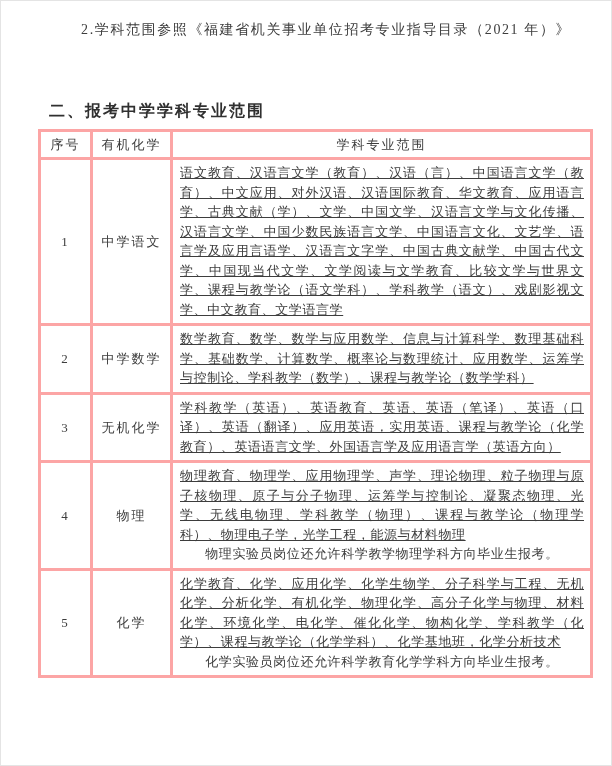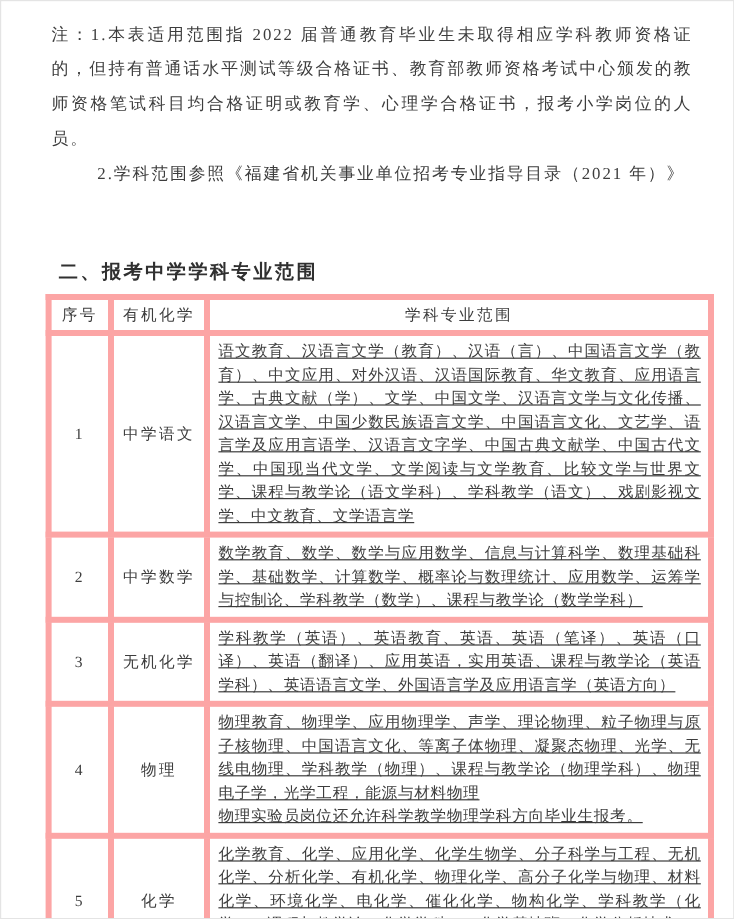--- a/index.html
+++ b/index.html
@@ -36,21 +36,21 @@
   table.subjects {
     margin-left: 37px;
     width: 552px;
     border-collapse: collapse;
     table-layout: fixed;
     font-size: 13px;
     line-height: 19.5px;
     color: #3d3d3d;
   }
   table.subjects th, table.subjects td {
-    border: 5px solid #fca5a5;
+    border: 3px solid #fca5a5;
     font-weight: normal;
     vertical-align: middle;
   }
   col.c-no  { width: 52px; }
   col.c-pos { width: 80px; }
   col.c-scope { width: 420px; }
   table.subjects th {
     height: 25px;
     text-align: center;
     letter-spacing: 2px;
@@ -62,33 +62,31 @@
   }
   td.scope-cell {
     padding: 3px 6px 4px 7px;
   }
   .scope-text {
     text-align: justify;
     letter-spacing: 0.6px;
     text-decoration: underline;
   }
   .scope-note {
-    text-align: left;
+    text-align: center;
     letter-spacing: 0.6px;
-    text-decoration: underline;
   }
   .scope-note:empty { display: none; }
 </style>
 </head>
 <body>
 
 <div class="page">
 
   <div class="notes">
-    <p class="note-1">注：1.本表适用范围指 2022 届普通教育毕业生未取得相应学科教师资格证的，但持有普通话水平测试等级合格证书、教育部教师资格考试中心颁发的教师资格笔试科目均合格证明或教育学、心理学合格证书，报考小学岗位的人员。</p>
     <p class="note-2">2.学科范围参照《福建省机关事业单位招考专业指导目录（2021 年）》</p>
   </div>
 
   <div class="section-title">二、报考中学学科专业范围</div>
 
   <table class="subjects">
     <colgroup>
       <col class="c-no">
         <col class="c-pos">
         <col class="c-scope">
@@ -114,29 +112,29 @@
         <td class="pos-cell">中学数学</td>
         <td class="scope-cell">
           <div class="scope-text">数学教育、数学、数学与应用数学、信息与计算科学、数理基础科学、基础数学、计算数学、概率论与数理统计、应用数学、运筹学与控制论、学科教学（数学）、课程与教学论（数学学科）</div>
 
         </td>
       </tr>
       <tr>
         <td class="no-cell">3</td>
         <td class="pos-cell">无机化学</td>
         <td class="scope-cell">
-          <div class="scope-text">学科教学（英语）、英语教育、英语、英语（笔译）、英语（口译）、英语（翻译）、应用英语，实用英语、课程与教学论（英语学科）、英语语言文学、外国语言学及应用语言学（英语方向）</div>
+          <div class="scope-text">学科教学（英语）、英语教育、英语、英语（笔译）、英语（口译）、英语（翻译）、应用英语，实用英语、课程与教学论（化学教育）、英语语言文学、外国语言学及应用语言学（英语方向）</div>
 
         </td>
       </tr>
       <tr>
         <td class="no-cell">4</td>
         <td class="pos-cell">物理</td>
         <td class="scope-cell">
-          <div class="scope-text">物理教育、物理学、应用物理学、声学、理论物理、粒子物理与原子核物理、中国语言文化、等离子体物理、凝聚态物理、光学、无线电物理、学科教学（物理）、课程与教学论（物理学科）、物理电子学，光学工程，能源与材料物理</div>
+          <div class="scope-text">物理教育、物理学、应用物理学、声学、理论物理、粒子物理与原子核物理、原子与分子物理、运筹学与控制论、凝聚态物理、光学、无线电物理、学科教学（物理）、课程与教学论（物理学科）、物理电子学，光学工程，能源与材料物理</div>
           <div class="scope-note">物理实验员岗位还允许科学教学物理学科方向毕业生报考。</div>
         </td>
       </tr>
       <tr>
         <td class="no-cell">5</td>
         <td class="pos-cell">化学</td>
         <td class="scope-cell">
           <div class="scope-text">化学教育、化学、应用化学、化学生物学、分子科学与工程、无机化学、分析化学、有机化学、物理化学、高分子化学与物理、材料化学、环境化学、电化学、催化化学、物构化学、学科教学（化学）、课程与教学论（化学学科）、化学基地班，化学分析技术</div>
           <div class="scope-note">化学实验员岗位还允许科学教育化学学科方向毕业生报考。</div>
         </td>

